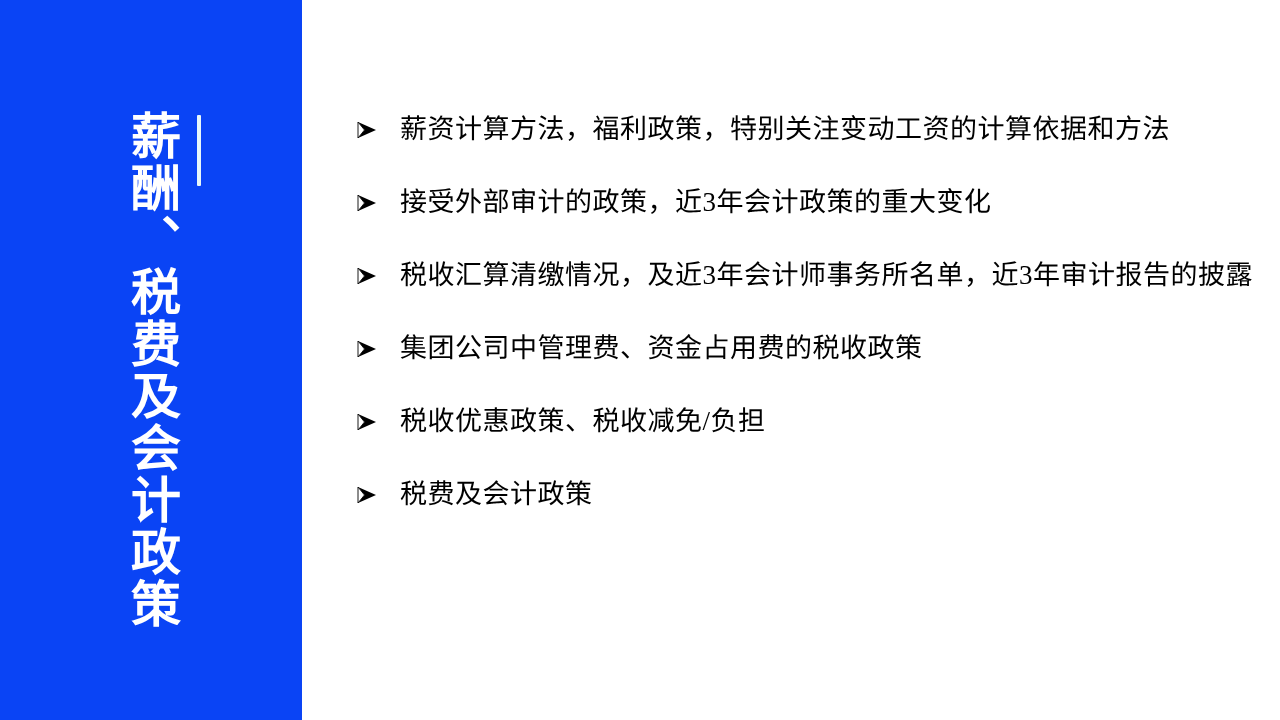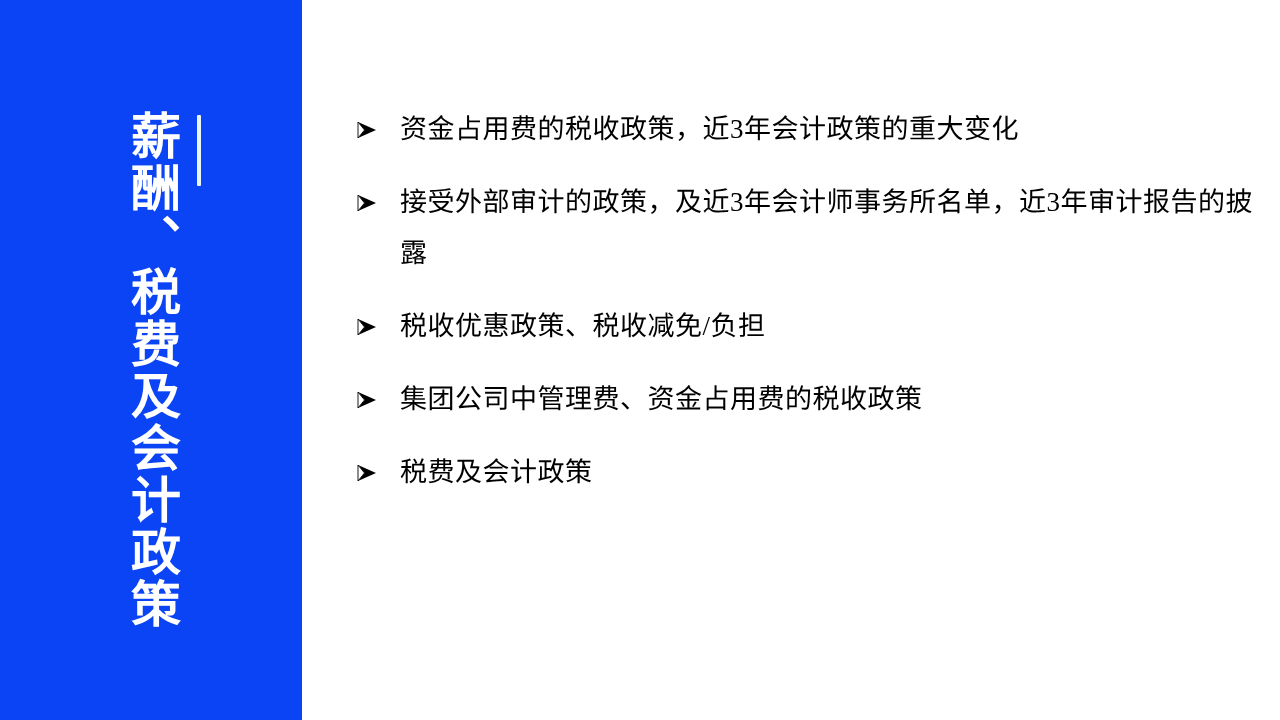--- a/index.html
+++ b/index.html
@@ -115,42 +115,49 @@
     <div class="title-accent-bar" style="background: rgb(232, 247, 250);"></div>
   </div>
 
   <div class="content">
     <ul class="bullet-list">
         <li class="bullet-item">
           <span class="bullet-marker"><svg width="22" height="22" viewBox="0 0 22 22" xmlns="http://www.w3.org/2000/svg">
               <path d="M2 3 L20 11 L2 19 L8.5 11 Z" fill="#000000"></path>
               <path d="M2 3 L8.5 11 L2 19 Z" fill="#ffffff" stroke="#000000" stroke-width="0.9"></path>
             </svg></span>
-          <span class="bullet-text">资金占用费的税收政策，近3年会计政策的重大变化</span>
+          <span class="bullet-text">薪资计算方法，福利政策，特别关注变动工资的计算依据和方法</span>
         </li>
         <li class="bullet-item">
           <span class="bullet-marker"><svg width="22" height="22" viewBox="0 0 22 22" xmlns="http://www.w3.org/2000/svg">
               <path d="M2 3 L20 11 L2 19 L8.5 11 Z" fill="#000000"></path>
               <path d="M2 3 L8.5 11 L2 19 Z" fill="#ffffff" stroke="#000000" stroke-width="0.9"></path>
             </svg></span>
-          <span class="bullet-text">接受外部审计的政策，及近3年会计师事务所名单，近3年审计报告的披露</span>
+          <span class="bullet-text">接受外部审计的政策，近3年会计政策的重大变化</span>
+        </li>
+        <li class="bullet-item">
+          <span class="bullet-marker"><svg width="22" height="22" viewBox="0 0 22 22" xmlns="http://www.w3.org/2000/svg">
+              <path d="M2 3 L20 11 L2 19 L8.5 11 Z" fill="#000000"></path>
+              <path d="M2 3 L8.5 11 L2 19 Z" fill="#ffffff" stroke="#000000" stroke-width="0.9"></path>
+            </svg></span>
+          <span class="bullet-text">税收汇算清缴情况，及近3年会计师事务所名单，近3年审计报告的披露</span>
+        </li>
+        <li class="bullet-item">
+          <span class="bullet-marker"><svg width="22" height="22" viewBox="0 0 22 22" xmlns="http://www.w3.org/2000/svg">
+              <path d="M2 3 L20 11 L2 19 L8.5 11 Z" fill="#000000"></path>
+              <path d="M2 3 L8.5 11 L2 19 Z" fill="#ffffff" stroke="#000000" stroke-width="0.9"></path>
+            </svg></span>
+          <span class="bullet-text">集团公司中管理费、资金占用费的税收政策</span>
         </li>
         <li class="bullet-item">
           <span class="bullet-marker"><svg width="22" height="22" viewBox="0 0 22 22" xmlns="http://www.w3.org/2000/svg">
               <path d="M2 3 L20 11 L2 19 L8.5 11 Z" fill="#000000"></path>
               <path d="M2 3 L8.5 11 L2 19 Z" fill="#ffffff" stroke="#000000" stroke-width="0.9"></path>
             </svg></span>
           <span class="bullet-text">税收优惠政策、税收减免/负担</span>
-        </li>
-        <li class="bullet-item">
-          <span class="bullet-marker"><svg width="22" height="22" viewBox="0 0 22 22" xmlns="http://www.w3.org/2000/svg">
-              <path d="M2 3 L20 11 L2 19 L8.5 11 Z" fill="#000000"></path>
-              <path d="M2 3 L8.5 11 L2 19 Z" fill="#ffffff" stroke="#000000" stroke-width="0.9"></path>
-            </svg></span>
-          <span class="bullet-text">集团公司中管理费、资金占用费的税收政策</span>
         </li>
         <li class="bullet-item">
           <span class="bullet-marker"><svg width="22" height="22" viewBox="0 0 22 22" xmlns="http://www.w3.org/2000/svg">
               <path d="M2 3 L20 11 L2 19 L8.5 11 Z" fill="#000000"></path>
               <path d="M2 3 L8.5 11 L2 19 Z" fill="#ffffff" stroke="#000000" stroke-width="0.9"></path>
             </svg></span>
           <span class="bullet-text">税费及会计政策</span>
         </li>
       </ul>
   </div>

